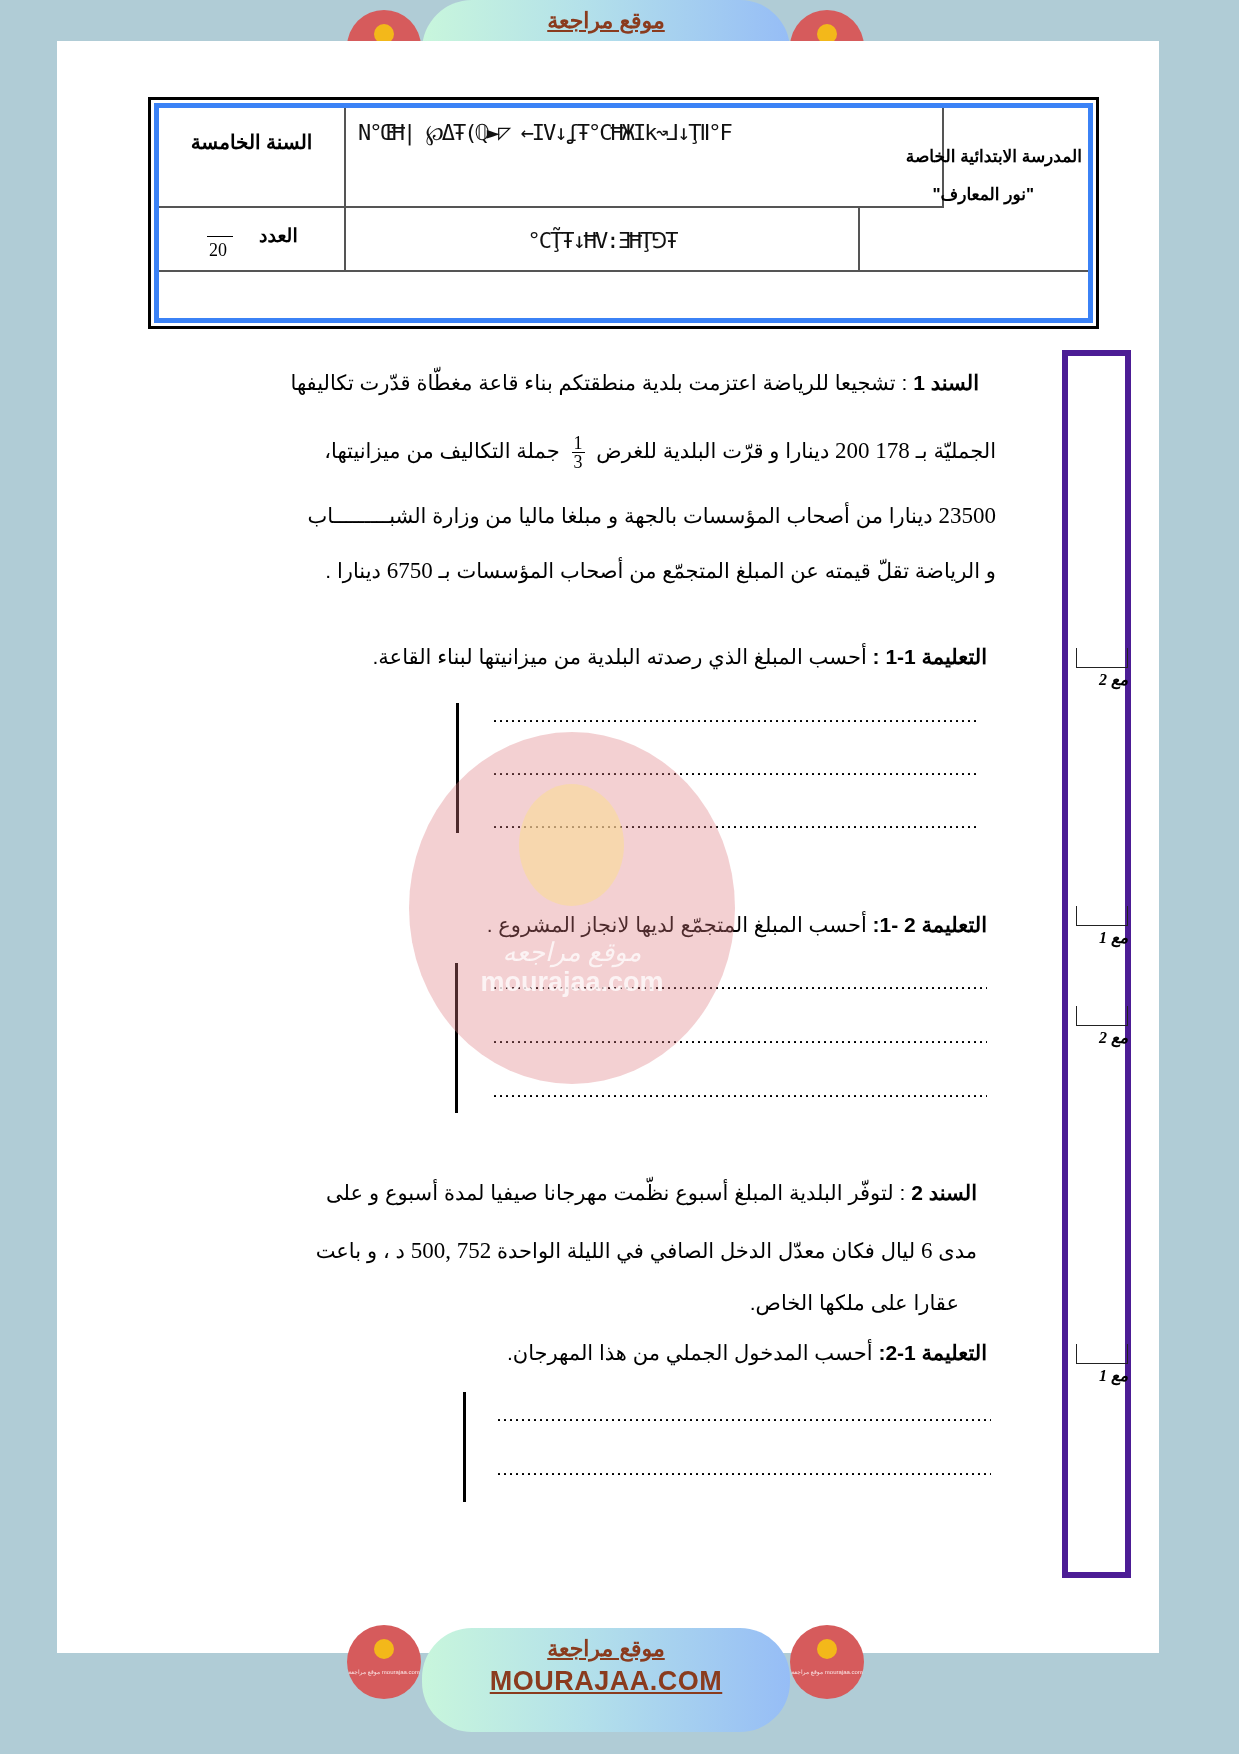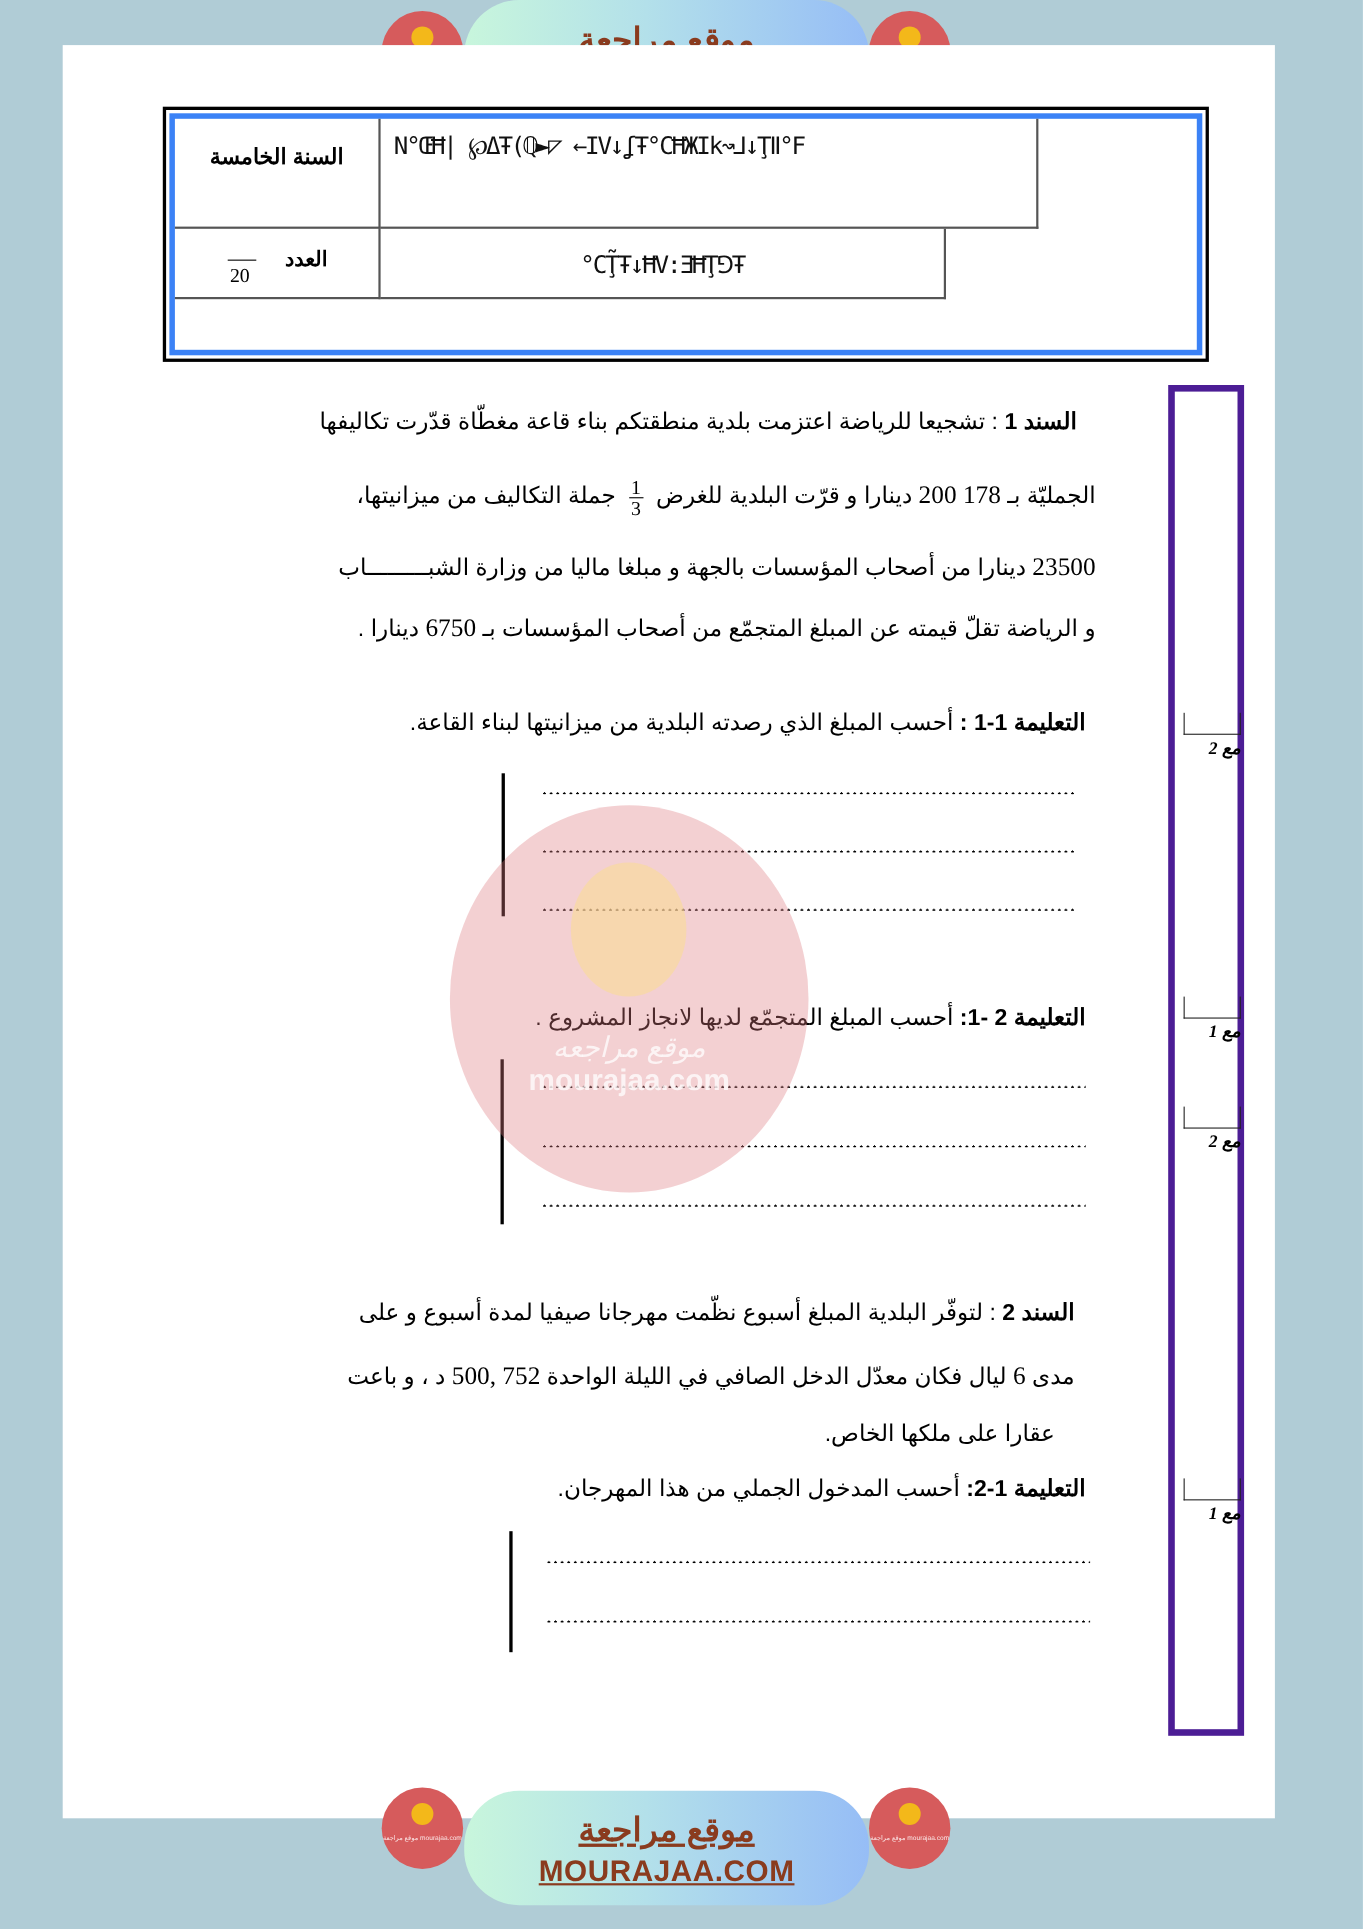--- a/index.html
+++ b/index.html
@@ -19,21 +19,21 @@
   }
   .banner.top { top:0; }
   .banner.bottom { top:1624px; }
   .banner .pill {
     position:absolute; left:422px; width:368px; height:100px; border-radius:50px;
     background:linear-gradient(90deg,#c8f6dc 0%,#b3e0ea 45%,#96bdf6 100%);
     text-align:center;
   }
   .banner.bottom .pill { top:4px; height:104px; }
   .banner .pill .ar {
-    display:block; margin-top:18px; font-size:30px; font-weight:bold; color:#8a3b1e;
+    display:block; margin-top:8px; font-size:22px; font-weight:bold; color:#8a3b1e;
     text-decoration:underline; direction:rtl;
   }
   .banner .pill .en {
     display:block; margin-top:4px; font-size:27px; font-weight:bold; color:#8a3b1e;
     text-decoration:underline; letter-spacing:0.5px;
   }
   .badge {
     position:absolute; width:74px; height:74px; border-radius:50%;
     background:#d65b5c;
   }
@@ -128,20 +128,24 @@
       <div class="garbled" style="position:absolute;top:8px;left:12px;white-space:nowrap;">N°ŒĦ| ℘ΔŦ(ℚ►◸ ←IV↓ʆŦ°CĦЖIk↝⅃↓ŢⅡ°F</div>
     </div>
     <div class="cell h-score">
       <div class="bold-ar" style="position:absolute;top:16px;left:100px;font-size:19px;">العدد</div>
       <div style="position:absolute;top:28px;left:48px;width:26px;border-top:1px solid #000;"></div>
       <div style="position:absolute;top:32px;left:50px;font-family:'Liberation Serif',serif;font-size:18px;text-align:center;">20</div>
     </div>
     <div class="cell h-title">
       <div class="garbled" style="position:absolute;top:16px;width:100%;text-align:center;white-space:nowrap;">°CŢ̃Ŧ↓ĦV:ƎĦŢ⅁Ŧ</div>
     </div>
+    <div class="cell h-school">
+      <div class="bold-ar" style="position:absolute;top:38px;right:6px;font-size:17px;white-space:nowrap;">المدرسة الابتدائية الخاصة</div>
+      <div class="bold-ar" style="position:absolute;top:76px;right:54px;font-size:17px;white-space:nowrap;">"نور المعارف"</div>
+    </div>
   </div>
 </div>
 
 <div class="para" style="right:260px;top:372px;width:780px;">
   <b class="lbl">السند 1</b><span class="ar"> : تشجيعا للرياضة اعتزمت بلدية منطقتكم بناء قاعة مغطّاة قدّرت تكاليفها</span>
 </div>
 <div class="para" style="right:243px;top:434px;width:800px;white-space:nowrap;">
   <span class="ar">الجمليّة بـ </span><span class="num">178 200</span><span class="ar"> دينارا و قرّت البلدية للغرض </span><span class="frac"><span class="n">1</span><span class="d">3</span></span><span class="ar"> جملة التكاليف من ميزانيتها،</span>
 </div>
 <div class="para" style="right:243px;top:505px;width:800px;white-space:nowrap;">

